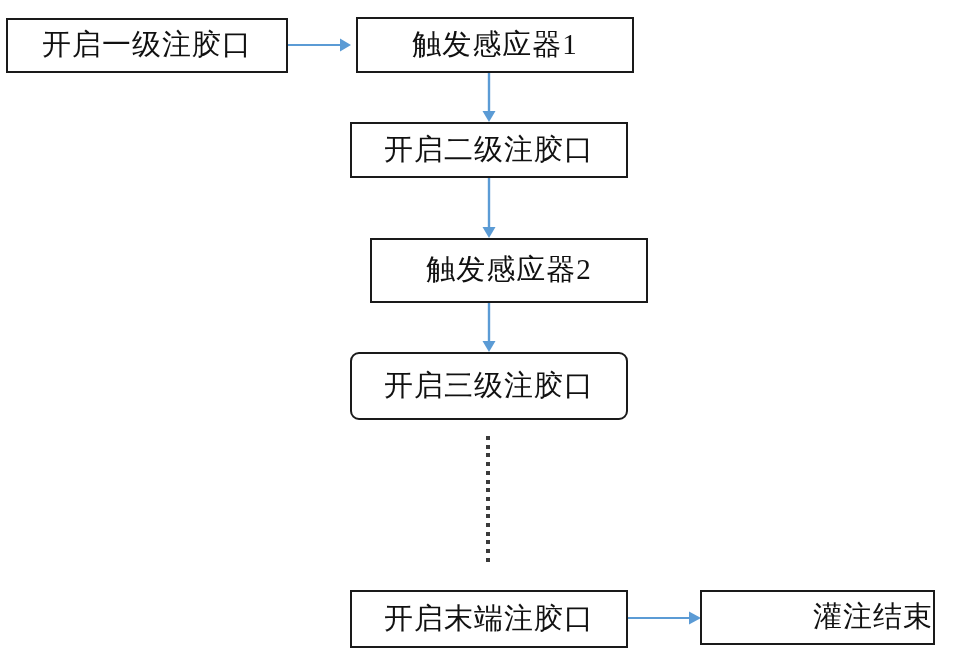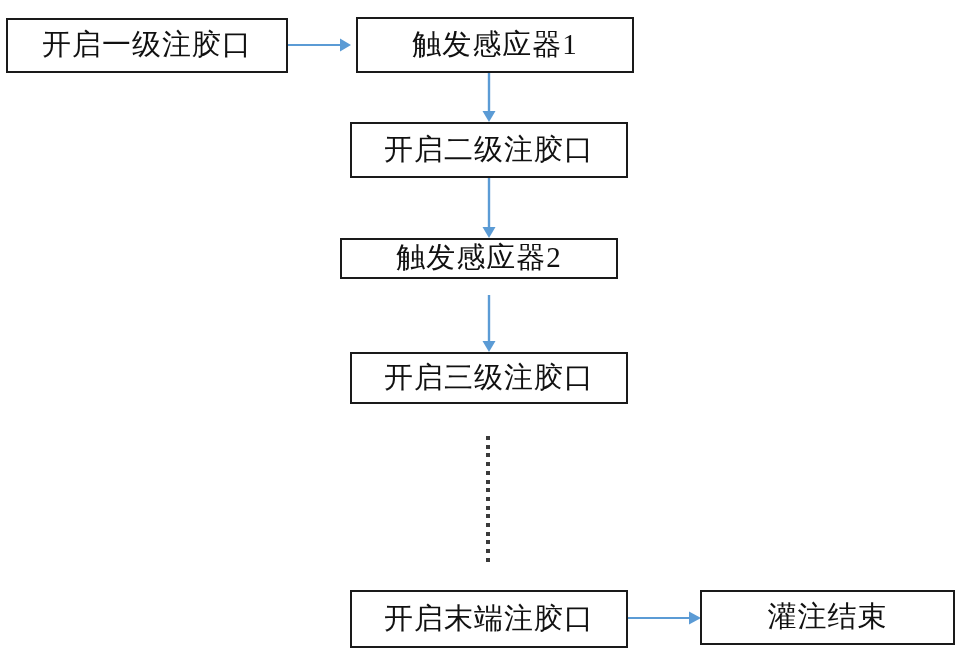--- a/index.html
+++ b/index.html
@@ -35,24 +35,24 @@
   }
   .node-label {
     display: block;
     transform: translateY(-1px);
   }
 
   
   #node-start        { left: 6px;   top: 18px;  width: 282px; height: 55px; }
   #node-sensor1      { left: 356px; top: 17px;  width: 278px; height: 56px; }
   #node-inlet2       { left: 350px; top: 122px; width: 278px; height: 56px; font-family: Liberation Serif, serif; }
-  #node-sensor2      { left: 340px; top: 238px; width: 278px; height: 41px; }
-  #node-inlet3       { left: 350px; top: 352px; width: 278px; height: 52px; }
+  #node-sensor2      { left: 370px; top: 238px; width: 278px; height: 65px; }
+  #node-inlet3       { left: 350px; top: 352px; width: 278px; height: 68px; border-radius: 9px; }
   #node-inlet-last   { left: 350px; top: 590px; width: 278px; height: 58px; }
-  #node-end          { left: 700px; top: 590px; width: 255px; height: 55px; }
+  #node-end          { left: 700px; top: 590px; width: 235px; height: 55px; justify-content: flex-end; }
 
   .edge {
     position: absolute;
     overflow: visible;
   }
   .edge svg { display: block; overflow: visible; }
 
   .ellipsis-dots {
     position: absolute;
     left: 484px;

